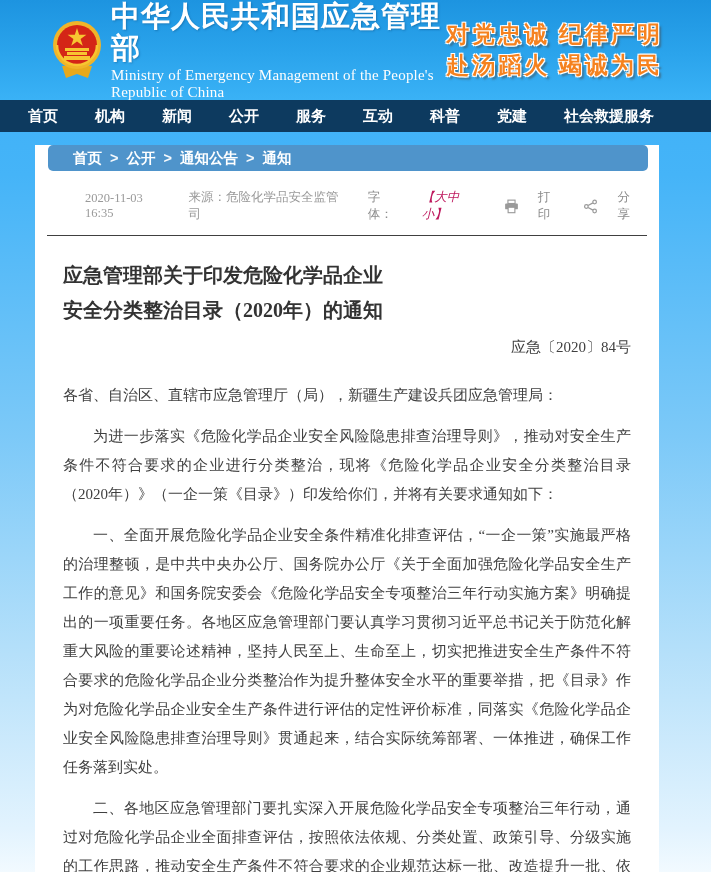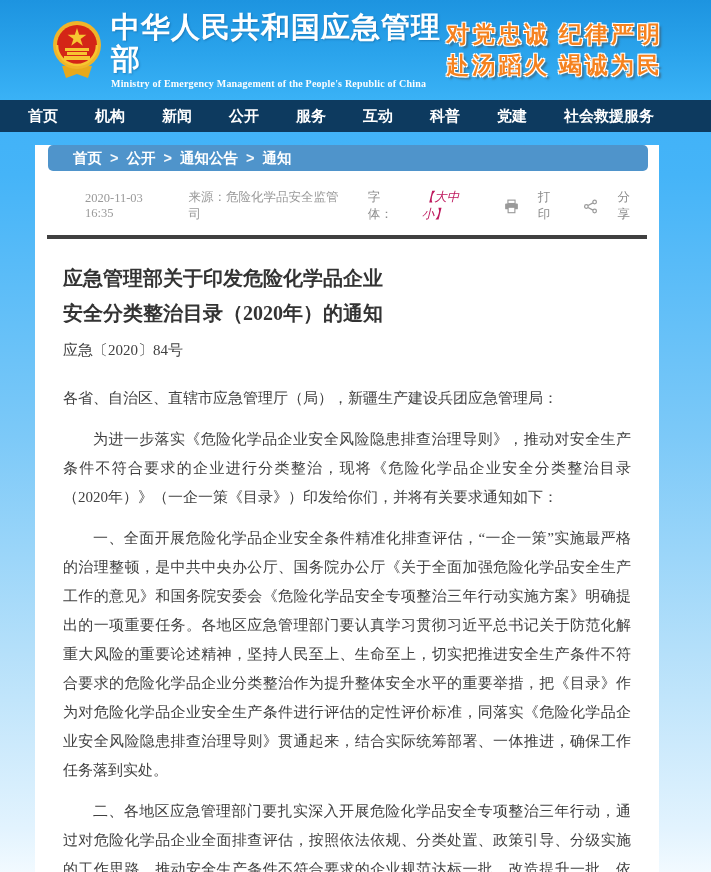--- a/index.html
+++ b/index.html
@@ -16,23 +16,22 @@
     background: linear-gradient(180deg, #1d94e0 0%, #2ba4ec 55%, #3ab2f6 100%);
     display: flex; align-items: center;
     padding: 0 48px 0 52px;
   }
   .logo { display: flex; align-items: center; gap: 9px; cursor: pointer; }
   .names .cn {
     color: #fff; font-size: 29px; font-weight: bold; letter-spacing: 1px;
     line-height: 32px; text-shadow: 1px 1px 2px rgba(0,60,110,.35);
   }
   .names .en {
-    color: #fdfdfd; font-size: 10px; margin-top: 3px; letter-spacing: .2px;
+    color: #fdfdfd; font-size: 15px; margin-top: 3px; letter-spacing: .2px;
     font-family: "Liberation Serif", serif;
-    font-weight: bold;
   }
   .slogan {
     margin-left: auto; font-weight: bold; font-size: 23px; letter-spacing: 3px;
     color: #f5821f; line-height: 31px; white-space: nowrap;
     text-shadow: -1px -1px 0 #fff, 1px -1px 0 #fff, -1px 1px 0 #fff, 1px 1px 0 #fff, 3px 3px 2px rgba(70,70,70,.5);
     font-family: "Liberation Serif", serif;
   }
 
   
   .nav {
@@ -47,35 +46,35 @@
   .breadcrumb {
     margin: 13px 11px 0 13px; height: 26px; background: #4f94cb; border-radius: 5px;
     display: flex; align-items: center; padding-left: 25px; gap: 8px;
     color: #fff; font-size: 14.5px; font-weight: bold;
   }
   .breadcrumb .sep { font-weight: bold; opacity: .95; }
   .crumb { cursor: pointer; }
 
   .meta {
     margin: 0 12px; padding: 18px 8px 12px 38px;
-    border-bottom: 4px solid #404040;
+    border-bottom: 1px solid #404040;
     display: flex; align-items: center;
     color: #999; font-size: 12.5px; font-family: "Liberation Serif", serif;
   }
   .meta .src { margin-left: 18px; }
   .meta-right { margin-left: auto; display: flex; align-items: center; }
   .meta-right .group { display: flex; align-items: center; gap: 19px; margin-left: 24px; color: #8c8c8c; }
   .font-sizes { color: #be185d; cursor: pointer; font-style: italic; }
   .icon { display: inline-flex; align-items: center; }
   .tool { cursor: pointer; }
 
   
   .article { padding: 22px 28px 0 28px; color: #404040; font-family: "Liberation Serif", serif; }
   .title { text-align: left; font-size: 20px; font-weight: bold; color: #333; line-height: 35px; }
-  .docno { text-align: left; font-size: 15px; margin-top: 10px; color: #404040; }
+  .docno { text-align: right; font-size: 15px; margin-top: 10px; color: #404040; }
   .salutation { margin-top: 24px; font-size: 15px; line-height: 29px; }
   .para {
     font-size: 15px; line-height: 29px; text-indent: 2em; text-align: justify;
     margin: 12px 0 0 0;
   }
 </style>
 </head>
 <body>
 
 <div class="header">

